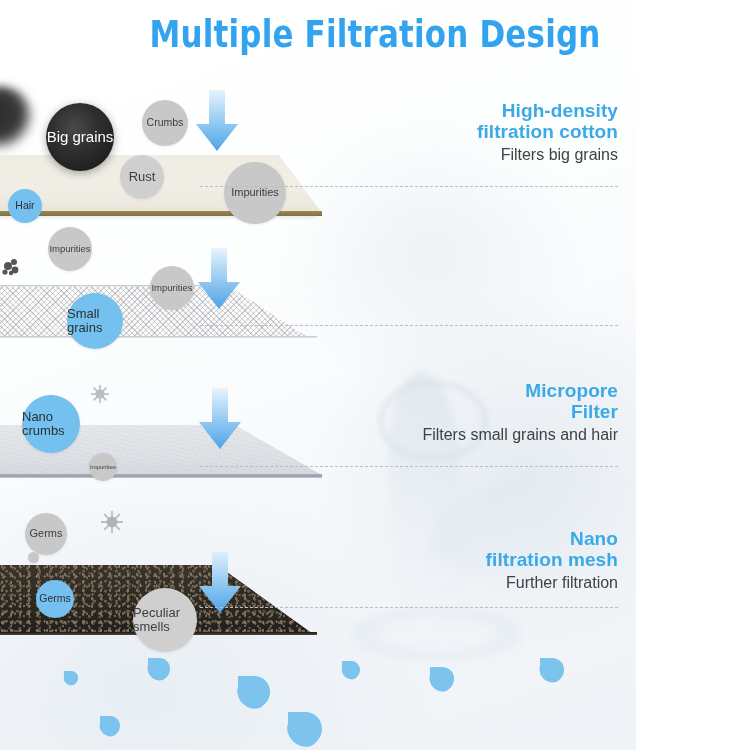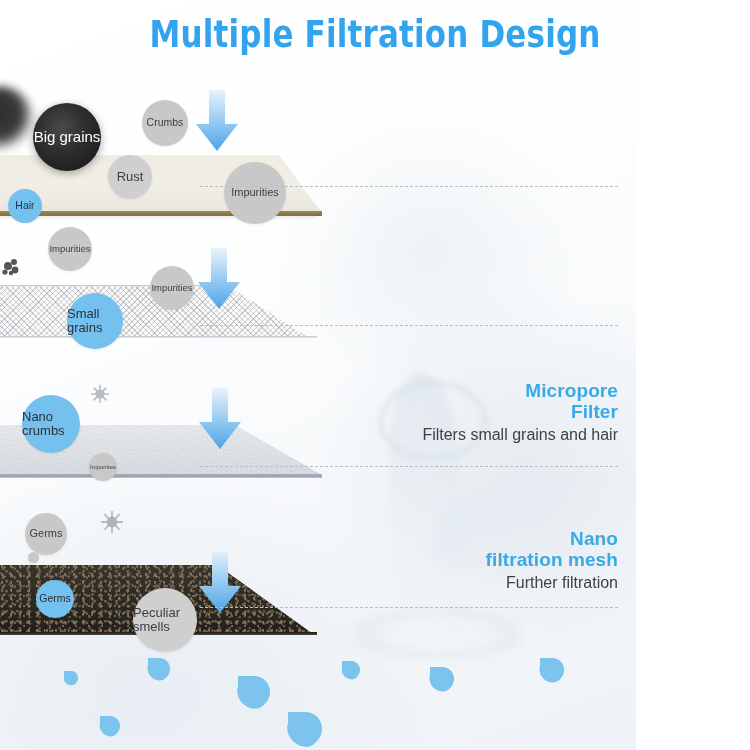--- a/index.html
+++ b/index.html
@@ -163,21 +163,21 @@
     text-align:left;line-height:1.05;
     font-family:"Liberation Sans",sans-serif;
     color:#3b3f43;
     box-shadow:0 1px 3px rgba(0,0,0,.07);
   }
   .bub.grey{background:#c8c8c8;}
   .bub.grey2{background:#cfcfcf;}
   .bub.blue{background:#74c0ef;color:#2b3136;}
   .bub.dark{
     background:radial-gradient(circle at 42% 36%,#4a4a4a 0%,#2f2f2f 40%,#1f1f1f 78%,#171717 100%);
-    color:#ffffff;box-shadow:0 2px 8px rgba(0,0,0,.35);
+    color:#ffffff;box-shadow:0 2px 8px rgba(0,0,0,.35);margin-left:13px;
   }
 
   
   .germ{position:absolute;}
 
   
   .drop{
     position:absolute;
     background:#7cc3ee;
     border-radius:50% 50% 50% 50%/60% 60% 40% 40%;
@@ -215,32 +215,37 @@
       </defs>
     <path d="M14 0 H30 V34 H43 L22 61 L1 34 H14 Z" fill="url(#ag1)"></path>
   </svg>
 
   <div class="bub dark" style="left:33px;top:103px;width:68px;height:68px;font-size:15px;">
     <span>Big grains</span>
   </div>
   <div class="bub grey" style="left:142px;top:100px;width:46px;height:46px;font-size:10.5px;">
     <span>Crumbs</span>
   </div>
-  <div class="bub grey2" style="left:108px;top:155px;width:44px;height:44px;font-size:13px;">
+  <div class="bub grey2" style="left:120px;top:155px;width:44px;height:44px;font-size:13px;">
     <span>Rust</span>
   </div>
   <div class="bub grey" style="left:224px;top:162px;width:62px;height:62px;font-size:11px;">
     <span>Impurities</span>
   </div>
   <div class="bub blue" style="left:8px;top:189px;width:34px;height:34px;font-size:10.5px;">
     <span>Hair</span>
   </div>
 
   <div class="dash" style="top:186px;width:418px;"></div>
 
+  <div class="txtblock" style="top:100px;">
+    <div class="t1">High-density</div>
+    <div class="t2">filtration cotton</div>
+    <div class="sub">Filters big grains</div>
+  </div>
 
   <div class="slab slab2"></div>
   <div class="slab slab2-edge"></div>
 
   <svg class="arrow" style="left:197px;top:248px;" viewBox="0 0 44 62">
     <defs>
         <linearGradient id="ag2" x1="0" y1="0" x2="0" y2="1">
       <stop offset="0%" stop-color="#eaf4fd"></stop>
           <stop offset="45%" stop-color="#9fd0f3"></stop>
       <stop offset="100%" stop-color="#4ea3e8"></stop>

